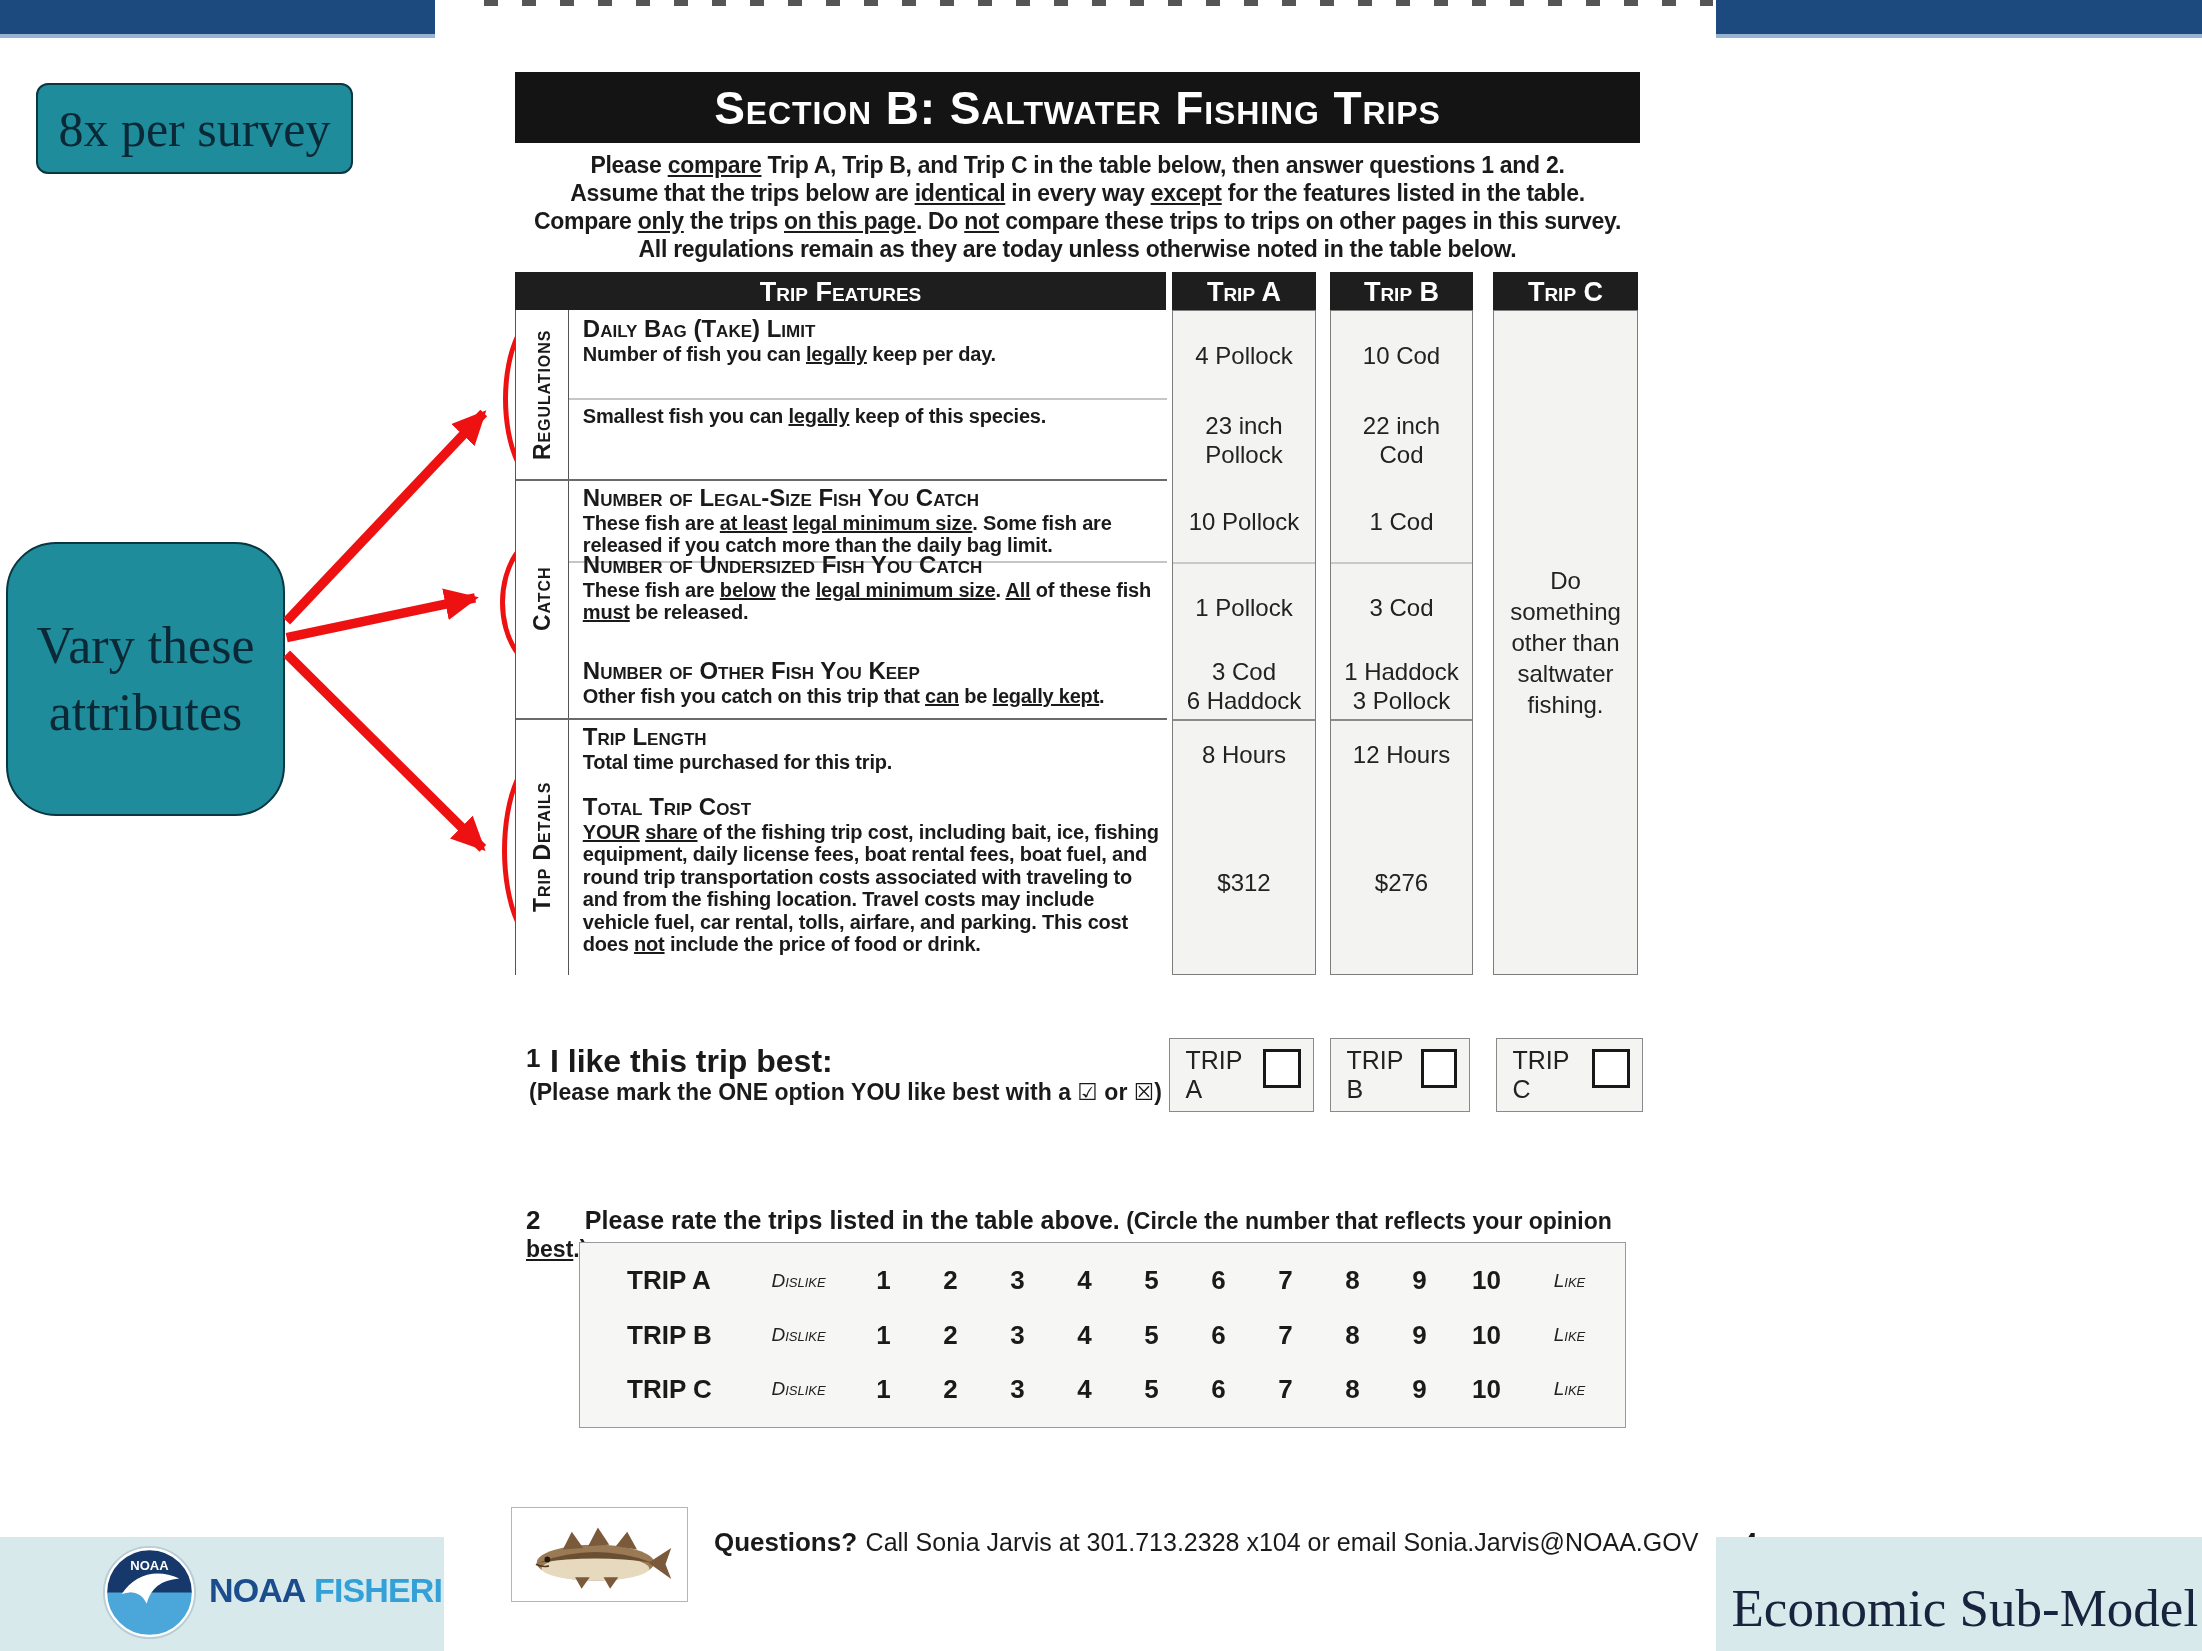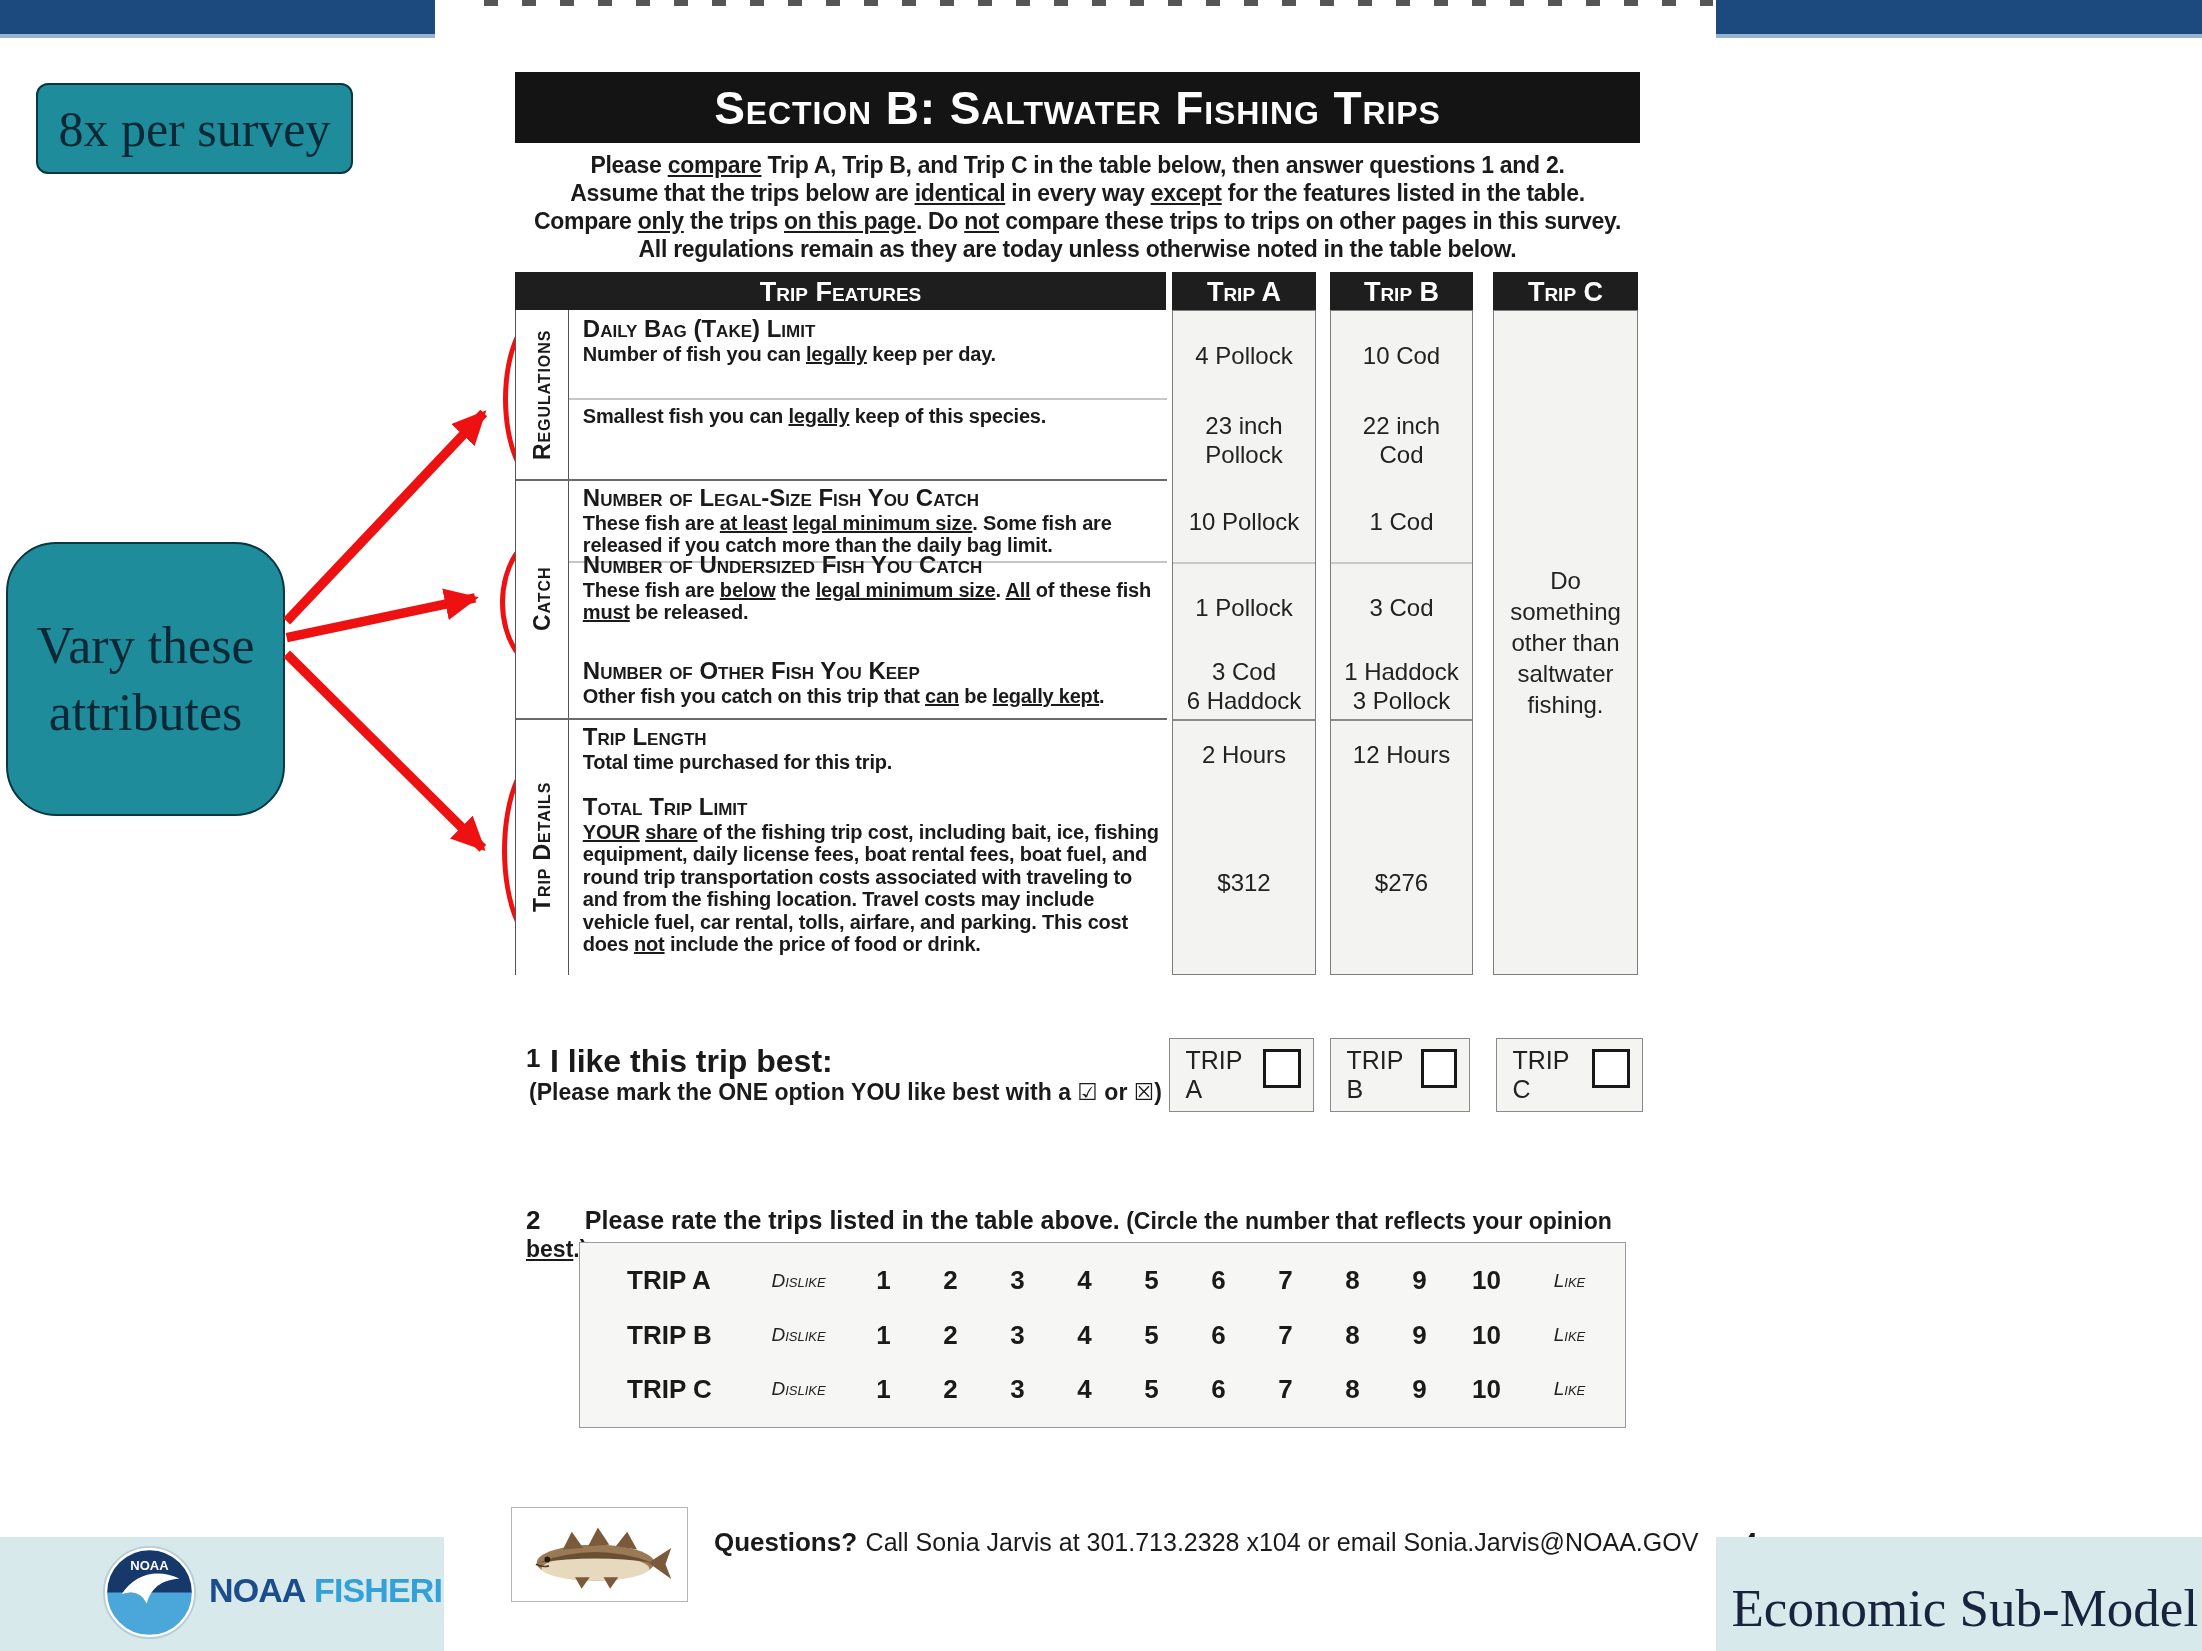--- a/index.html
+++ b/index.html
@@ -192,36 +192,36 @@
     </div>
     <div class="f-row r5">
       <div class="f-title">Number of Other Fish You Keep</div>
       <div class="f-desc">Other fish you catch on this trip that <u>can</u> be <u>legally kept</u>.</div>
     </div>
     <div class="f-row r6">
       <div class="f-title">Trip Length</div>
       <div class="f-desc">Total time purchased for this trip.</div>
     </div>
     <div class="f-row r7">
-      <div class="f-title">Total Trip Limit</div>
+      <div class="f-title">Total Trip Cost</div>
       <div class="f-desc"><u>YOUR</u> <u>share</u> of the fishing trip cost, including bait, ice, fishing equipment, daily license fees, boat rental fees, boat fuel, and round trip transportation costs associated with traveling to and from the fishing location. Travel costs may include vehicle fuel, car rental, tolls, airfare, and parking. This cost does <u>not</u> include the price of food or drink.</div>
     </div>
   </div>
 
   <div class="tripcol" id="col-a">
     <div class="tsep l"></div>
     <div class="tsep d"></div>
     <div class="t-val v1">4 Pollock</div>
     <div class="t-val v2">23 inch
 Pollock</div>
     <div class="t-val v3">10 Pollock</div>
     <div class="t-val v4">1 Pollock</div>
     <div class="t-val v5">3 Cod
 6 Haddock</div>
-    <div class="t-val v6">2 Hours</div>
+    <div class="t-val v6">8 Hours</div>
     <div class="t-val v7">$312</div>
   </div>
 
   <div class="tripcol" id="col-b">
     <div class="tsep l"></div>
     <div class="tsep d"></div>
     <div class="t-val v1">10 Cod</div>
     <div class="t-val v2">22 inch
 Cod</div>
     <div class="t-val v3">1 Cod</div>

